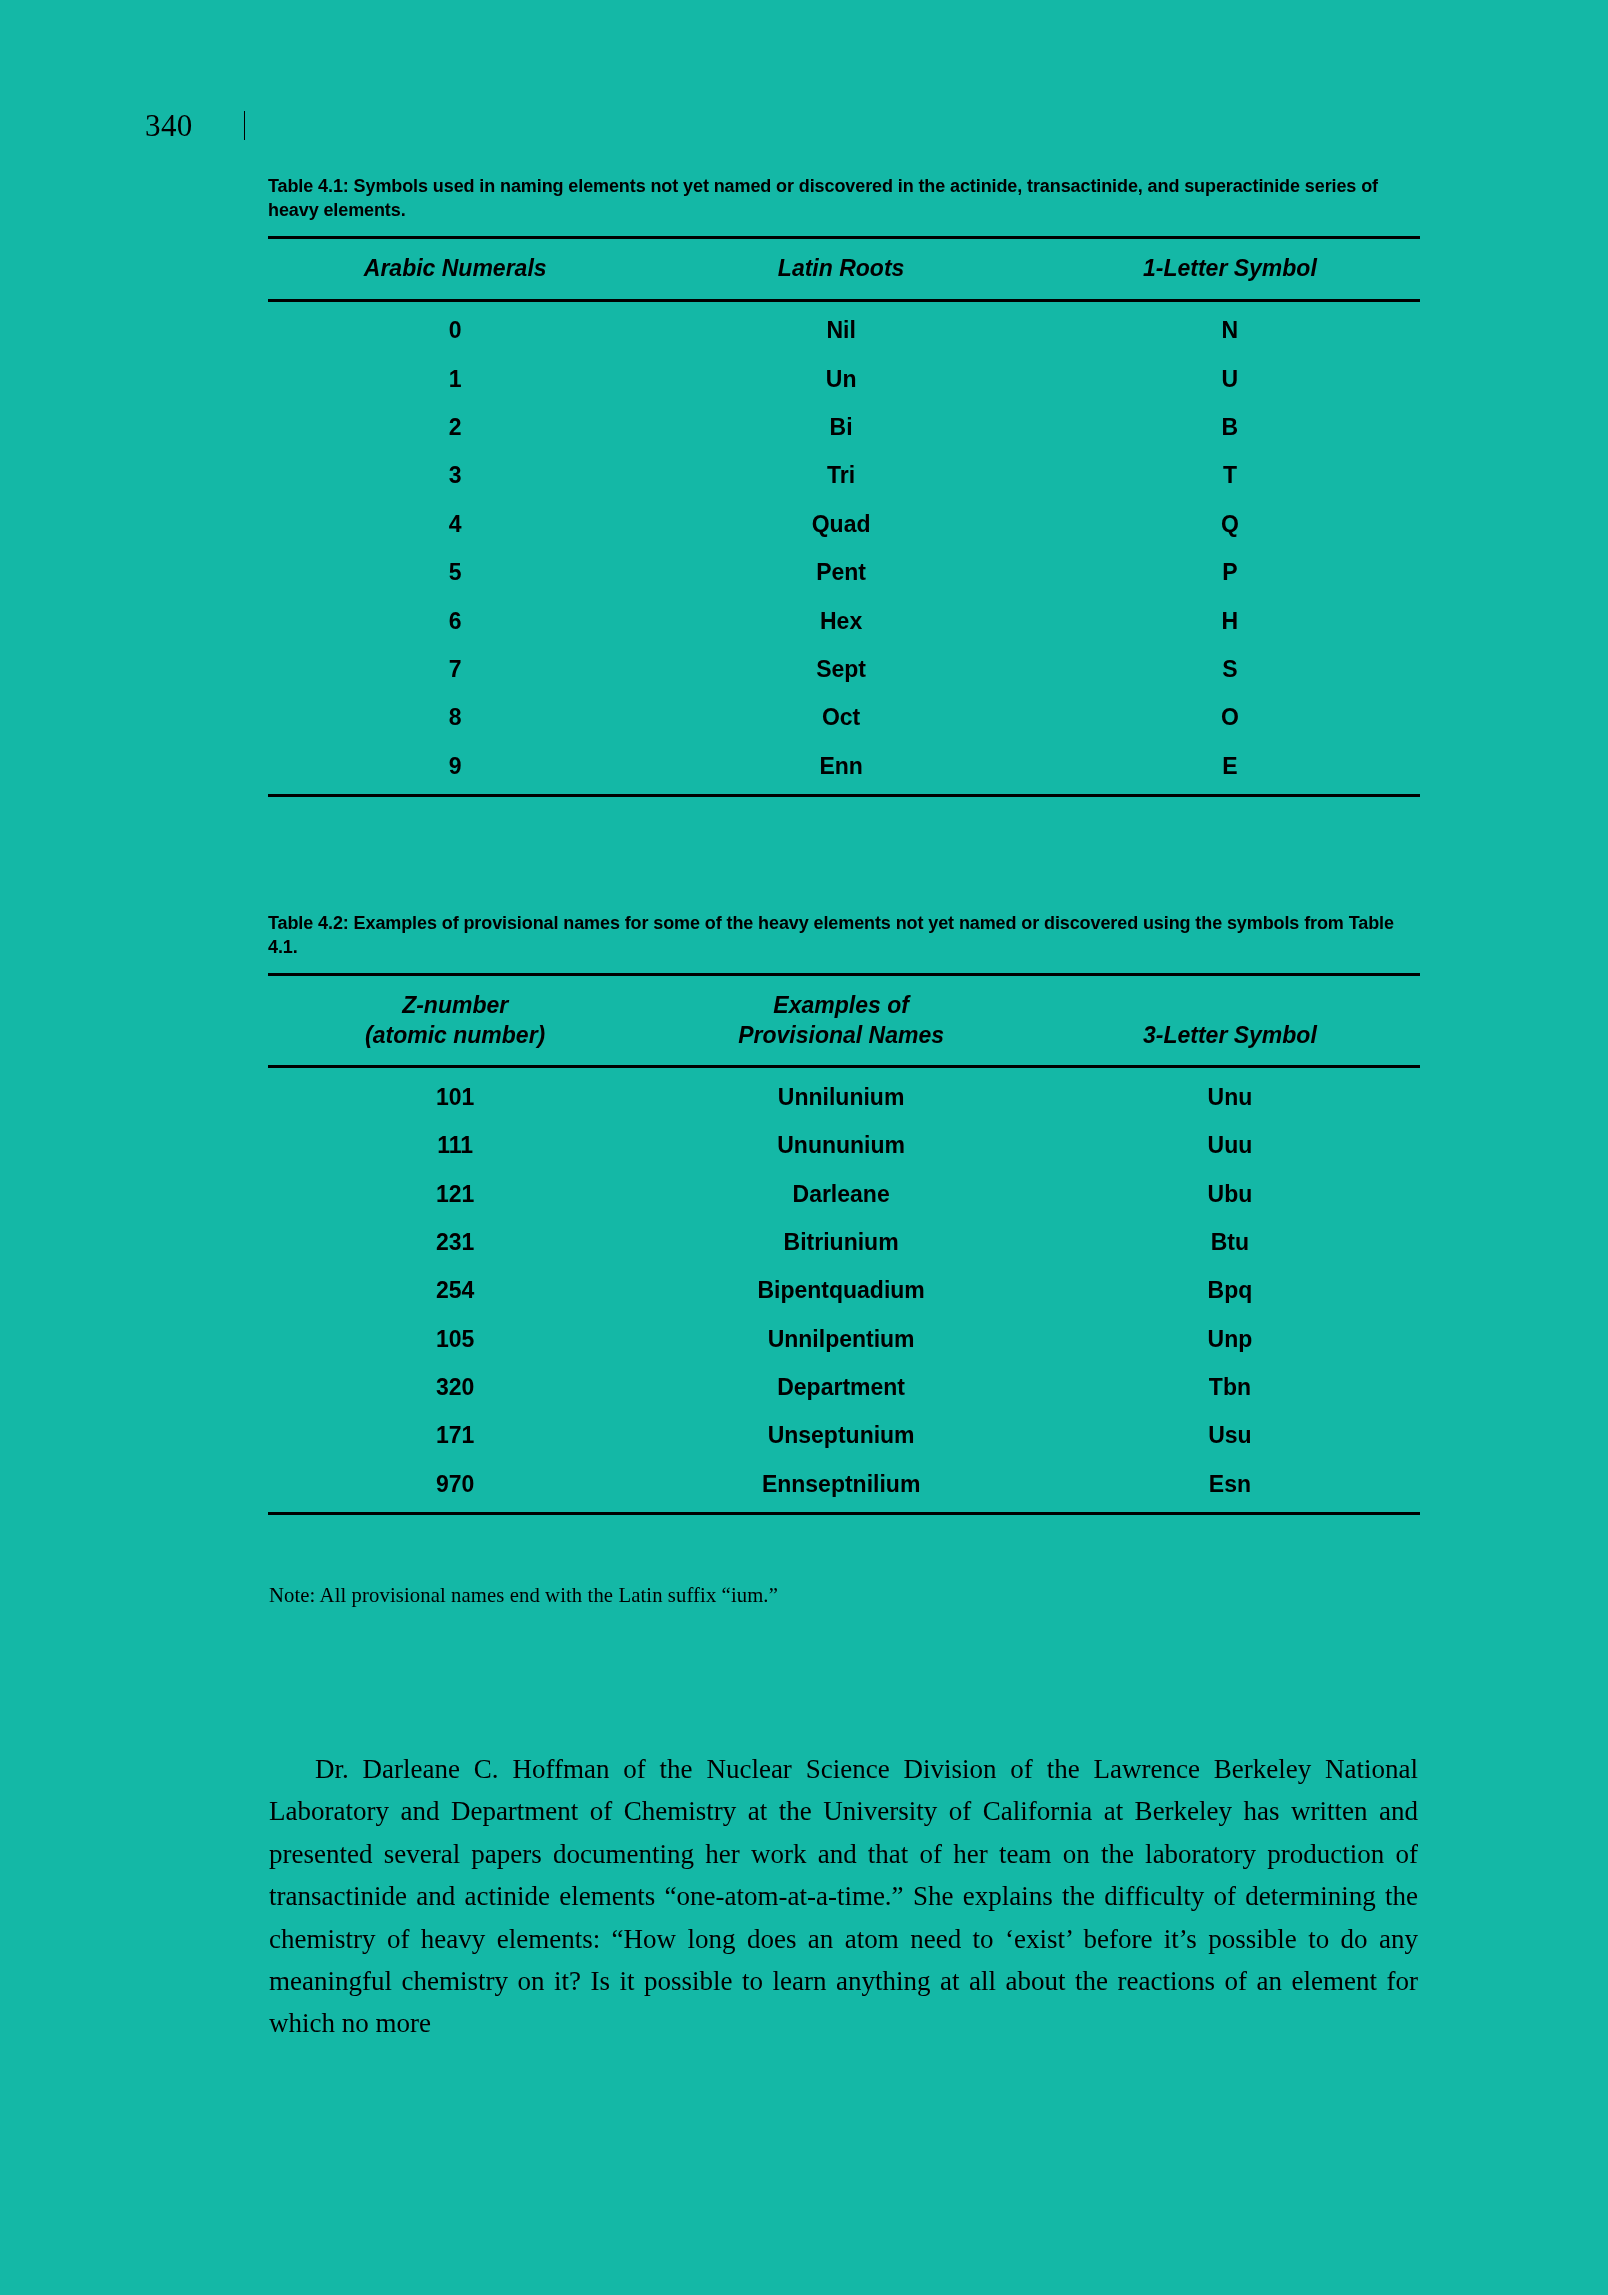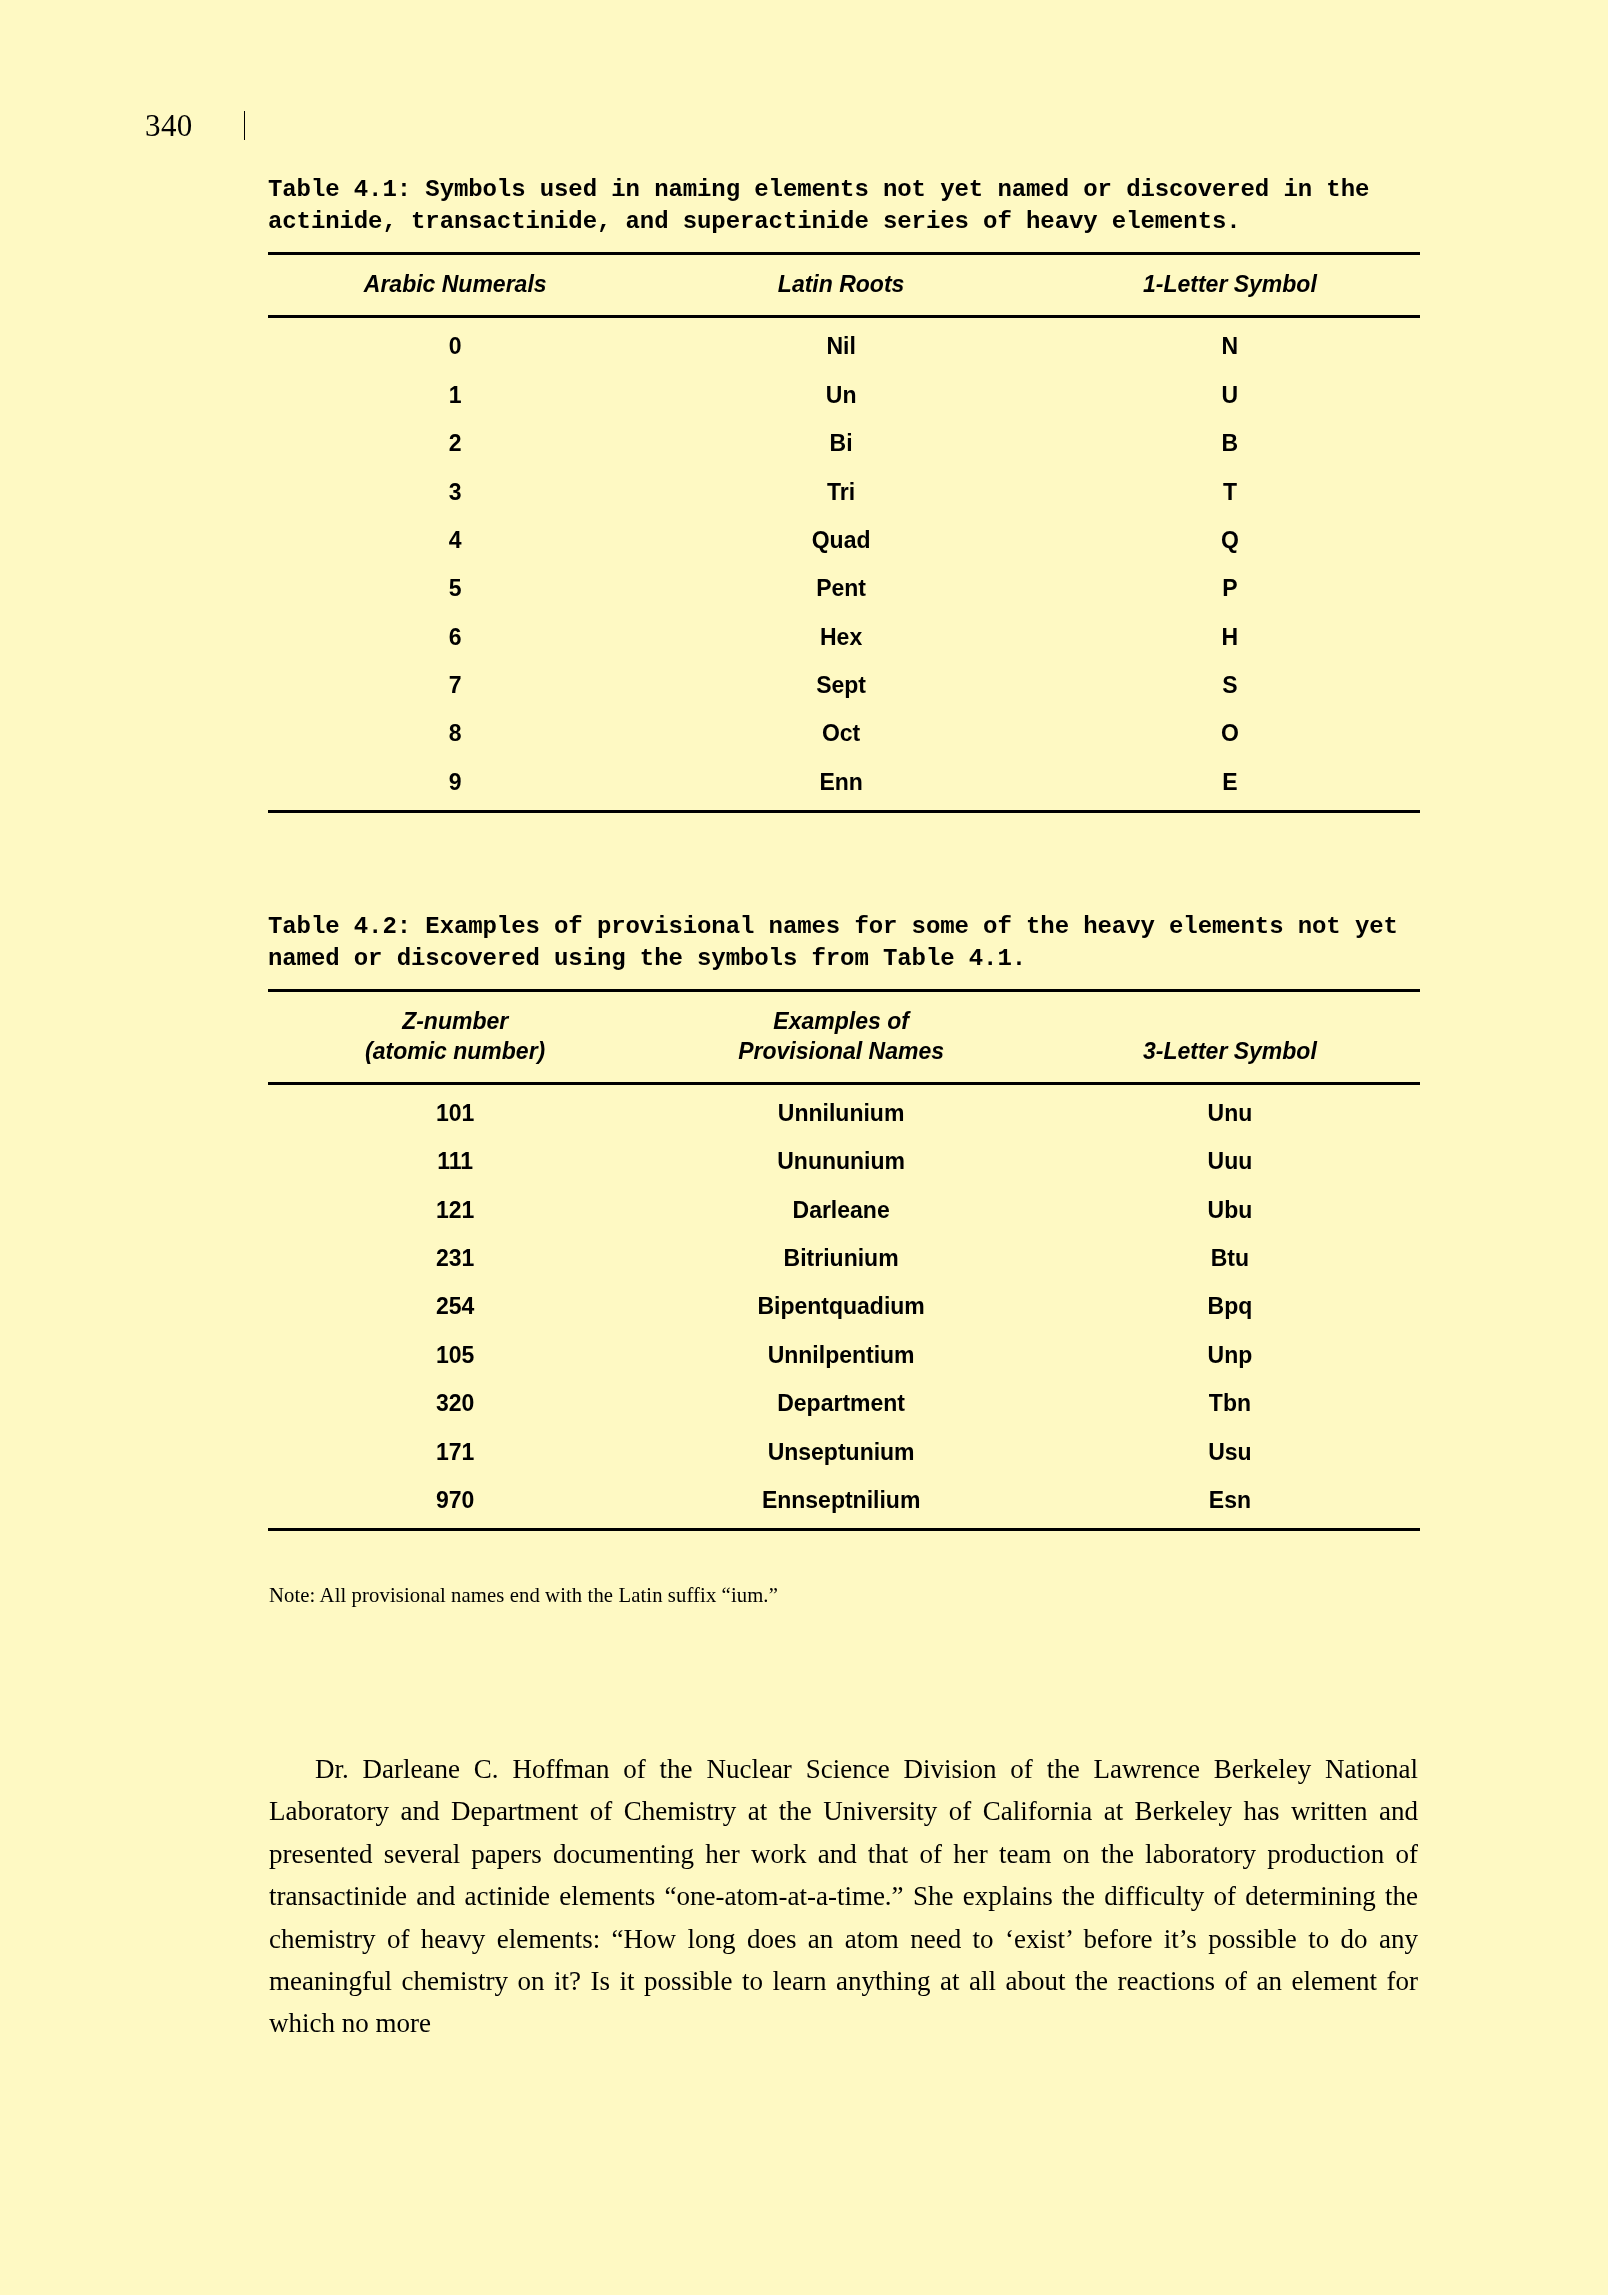--- a/index.html
+++ b/index.html
@@ -4,21 +4,21 @@
 <style>
   html, body {
     margin: 0;
     padding: 0;
     background: #ffffff;
   }
   .page {
     position: relative;
     width: 1608px;
     height: 2295px;
-    background: #fef9c3;
+    background: #14b8a6;
     margin: 0 auto;
     overflow: hidden;
     font-family: "Liberation Serif", "DejaVu Serif", serif;
     color: #000000;
   }
 
   
   .running-head {
     position: absolute;
     left: 145px;
@@ -50,22 +50,22 @@
     letter-spacing: 0.2px;
   }
 
   
   .table-block {
     position: absolute;
     left: 268px;
     width: 1152px;
   }
   .tbl-caption {
-    font-family: Liberation Mono, monospace;
-    font-size: 24px;
+    font-family: Liberation Sans, sans-serif;
+    font-size: 18px;
     font-weight: 600;
     line-height: 1.34;
     letter-spacing: -0.1px;
     margin: 0 0 13.8px 0;
     color: #000;
   }
   table.data {
     width: 100%;
     border-collapse: collapse;
     table-layout: fixed;

